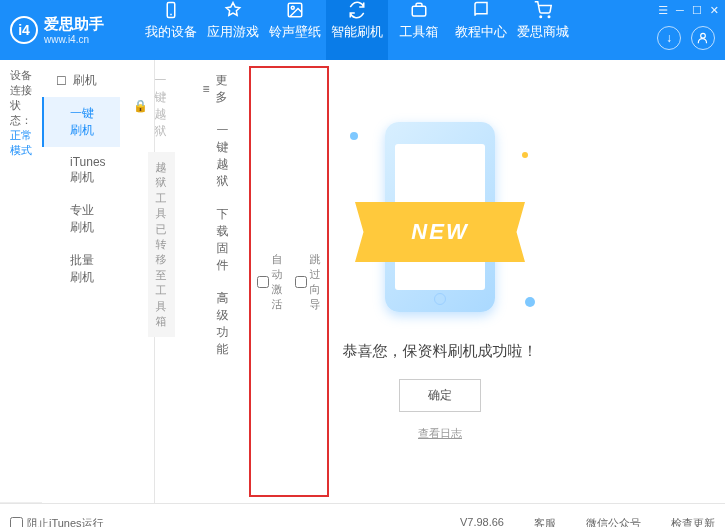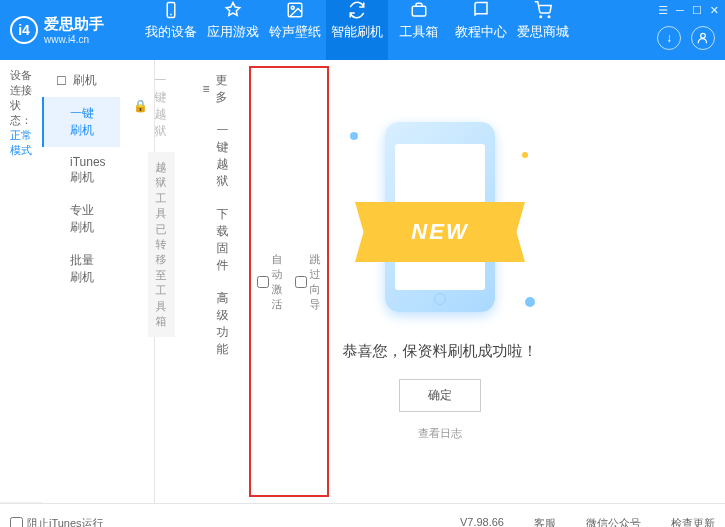--- a/index.html
+++ b/index.html
@@ -36,21 +36,21 @@
 .phone-body{width:110px;height:190px;background:linear-gradient(135deg,#d8efff,#aad9ff);border-radius:14px;margin:0 auto;position:relative;box-shadow:0 4px 12px rgba(100,180,255,.4)}
 .phone-screen{position:absolute;top:22px;left:10px;right:10px;bottom:22px;background:#fff;border-radius:3px}
 .phone-btn{position:absolute;bottom:7px;left:50%;transform:translateX(-50%);width:12px;height:12px;border:1.5px solid #9cd0ff;border-radius:50%}
 .new-ribbon{position:absolute;top:80px;left:-15px;right:-15px;height:60px;background:#ffc93c;display:flex;align-items:center;justify-content:center;font-weight:900;font-size:22px;color:#fff;font-style:italic;letter-spacing:2px;clip-path:polygon(0 0,100% 0,95% 50%,100% 100%,0 100%,5% 50%)}
 .dots{position:absolute;width:8px;height:8px;border-radius:50%}
 .d1{background:#7ec8ff;top:10px;left:-20px}
 .d2{background:#ffc93c;top:30px;right:-18px;width:6px;height:6px}
 .d3{background:#7ec8ff;bottom:15px;right:-25px;width:10px;height:10px}
 .success-text{font-size:15px;color:#444;margin-bottom:18px}
 .ok-btn{padding:7px 28px;border:1px solid #ccc;background:#fff;cursor:pointer;font-size:12px;color:#555}
-.log-link{margin-top:14px;font-size:11px;color:#999;cursor:pointer;}
+.log-link{margin-top:14px;font-size:11px;color:#999;cursor:pointer;text-decoration:underline}
 .footer{height:40px;border-top:1px solid #e5e5e5;display:flex;align-items:center;padding:0 10px;font-size:11px;color:#666;justify-content:space-between}
 .footer-left{display:flex;align-items:center;gap:4px}
 .footer-right{display:flex;gap:30px}
 .footer-right span{cursor:pointer}
 svg{display:block}
 </style>
 </head>
 <body>
 
 <div class="header">

